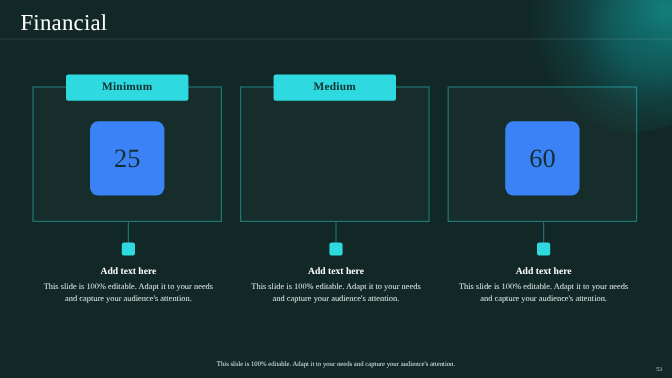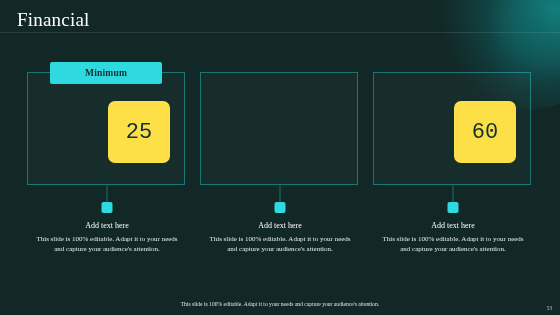--- a/index.html
+++ b/index.html
@@ -82,49 +82,48 @@
     height: 113px;
     border: 1px solid rgba(42,220,216,0.42);
     background: rgba(255,255,255,0.022);
     box-sizing: border-box;
   }
   .badge {
     position: absolute;
     left: 50%;
     top: -11px;
     transform: translateX(-50%);
-    width: 112px;
+    width: 102px;
     height: 22px;
     background: #2fd9e0;
     border-radius: 2px;
     display: flex;
     align-items: center;
     justify-content: center;
     color: #11302f;
     font-size: 9.5px;
     font-family: "Liberation Serif", serif;
     font-weight: bold;
     letter-spacing: 0.2px;
   }
   .value-box {
     position: absolute;
     left: 50%;
     top: 28px;
     transform: translateX(-50%);
     width: 62px;
     height: 62px;
-    background: #fde047;
+    background: #3b82f6;
     border-radius: 7px;
     display: flex;
     align-items: center;
     justify-content: center;
     color: #11302f;
     font-size: 22px;
-    font-family: Liberation Mono, monospace;
-    margin-left: 33px;
+    font-family: Liberation Serif, serif;
   }
   .connector {
     position: absolute;
     left: 50%;
     transform: translateX(-50%);
     top: 113px;
     width: 1px;
     height: 21px;
     background: rgba(42,220,216,0.42);
   }
@@ -140,21 +139,21 @@
   }
   .text-block {
     position: absolute;
     top: 149px;
     left: 0;
     width: 160px;
     text-align: center;
   }
   .text-head {
     font-size: 8px;
-    font-weight: normal;
+    font-weight: bold;
     color: #ffffff;
     font-family: "Liberation Serif", serif;
     margin-bottom: 4px;
   }
   .text-body {
     font-size: 7px;
     line-height: 1.45;
     color: #e6efee;
     font-family: "Liberation Serif", serif;
     padding: 0 8px;
@@ -199,20 +198,21 @@
       <div class="connector"></div>
       <div class="node"></div>
       <div class="text-block">
         <div class="text-head">Add text here</div>
         <div class="text-body">This slide is 100% editable.  Adapt it to your needs and capture your audience's attention.</div>
       </div>
     </div>
 
     <div class="col col-1">
       <div class="card">
+        <div class="badge">Medium</div>
       </div>
       <div class="connector"></div>
       <div class="node"></div>
       <div class="text-block">
         <div class="text-head">Add text here</div>
         <div class="text-body">This slide is 100% editable.  Adapt it to your needs and capture your audience's attention.</div>
       </div>
     </div>
 
     <div class="col col-2">

